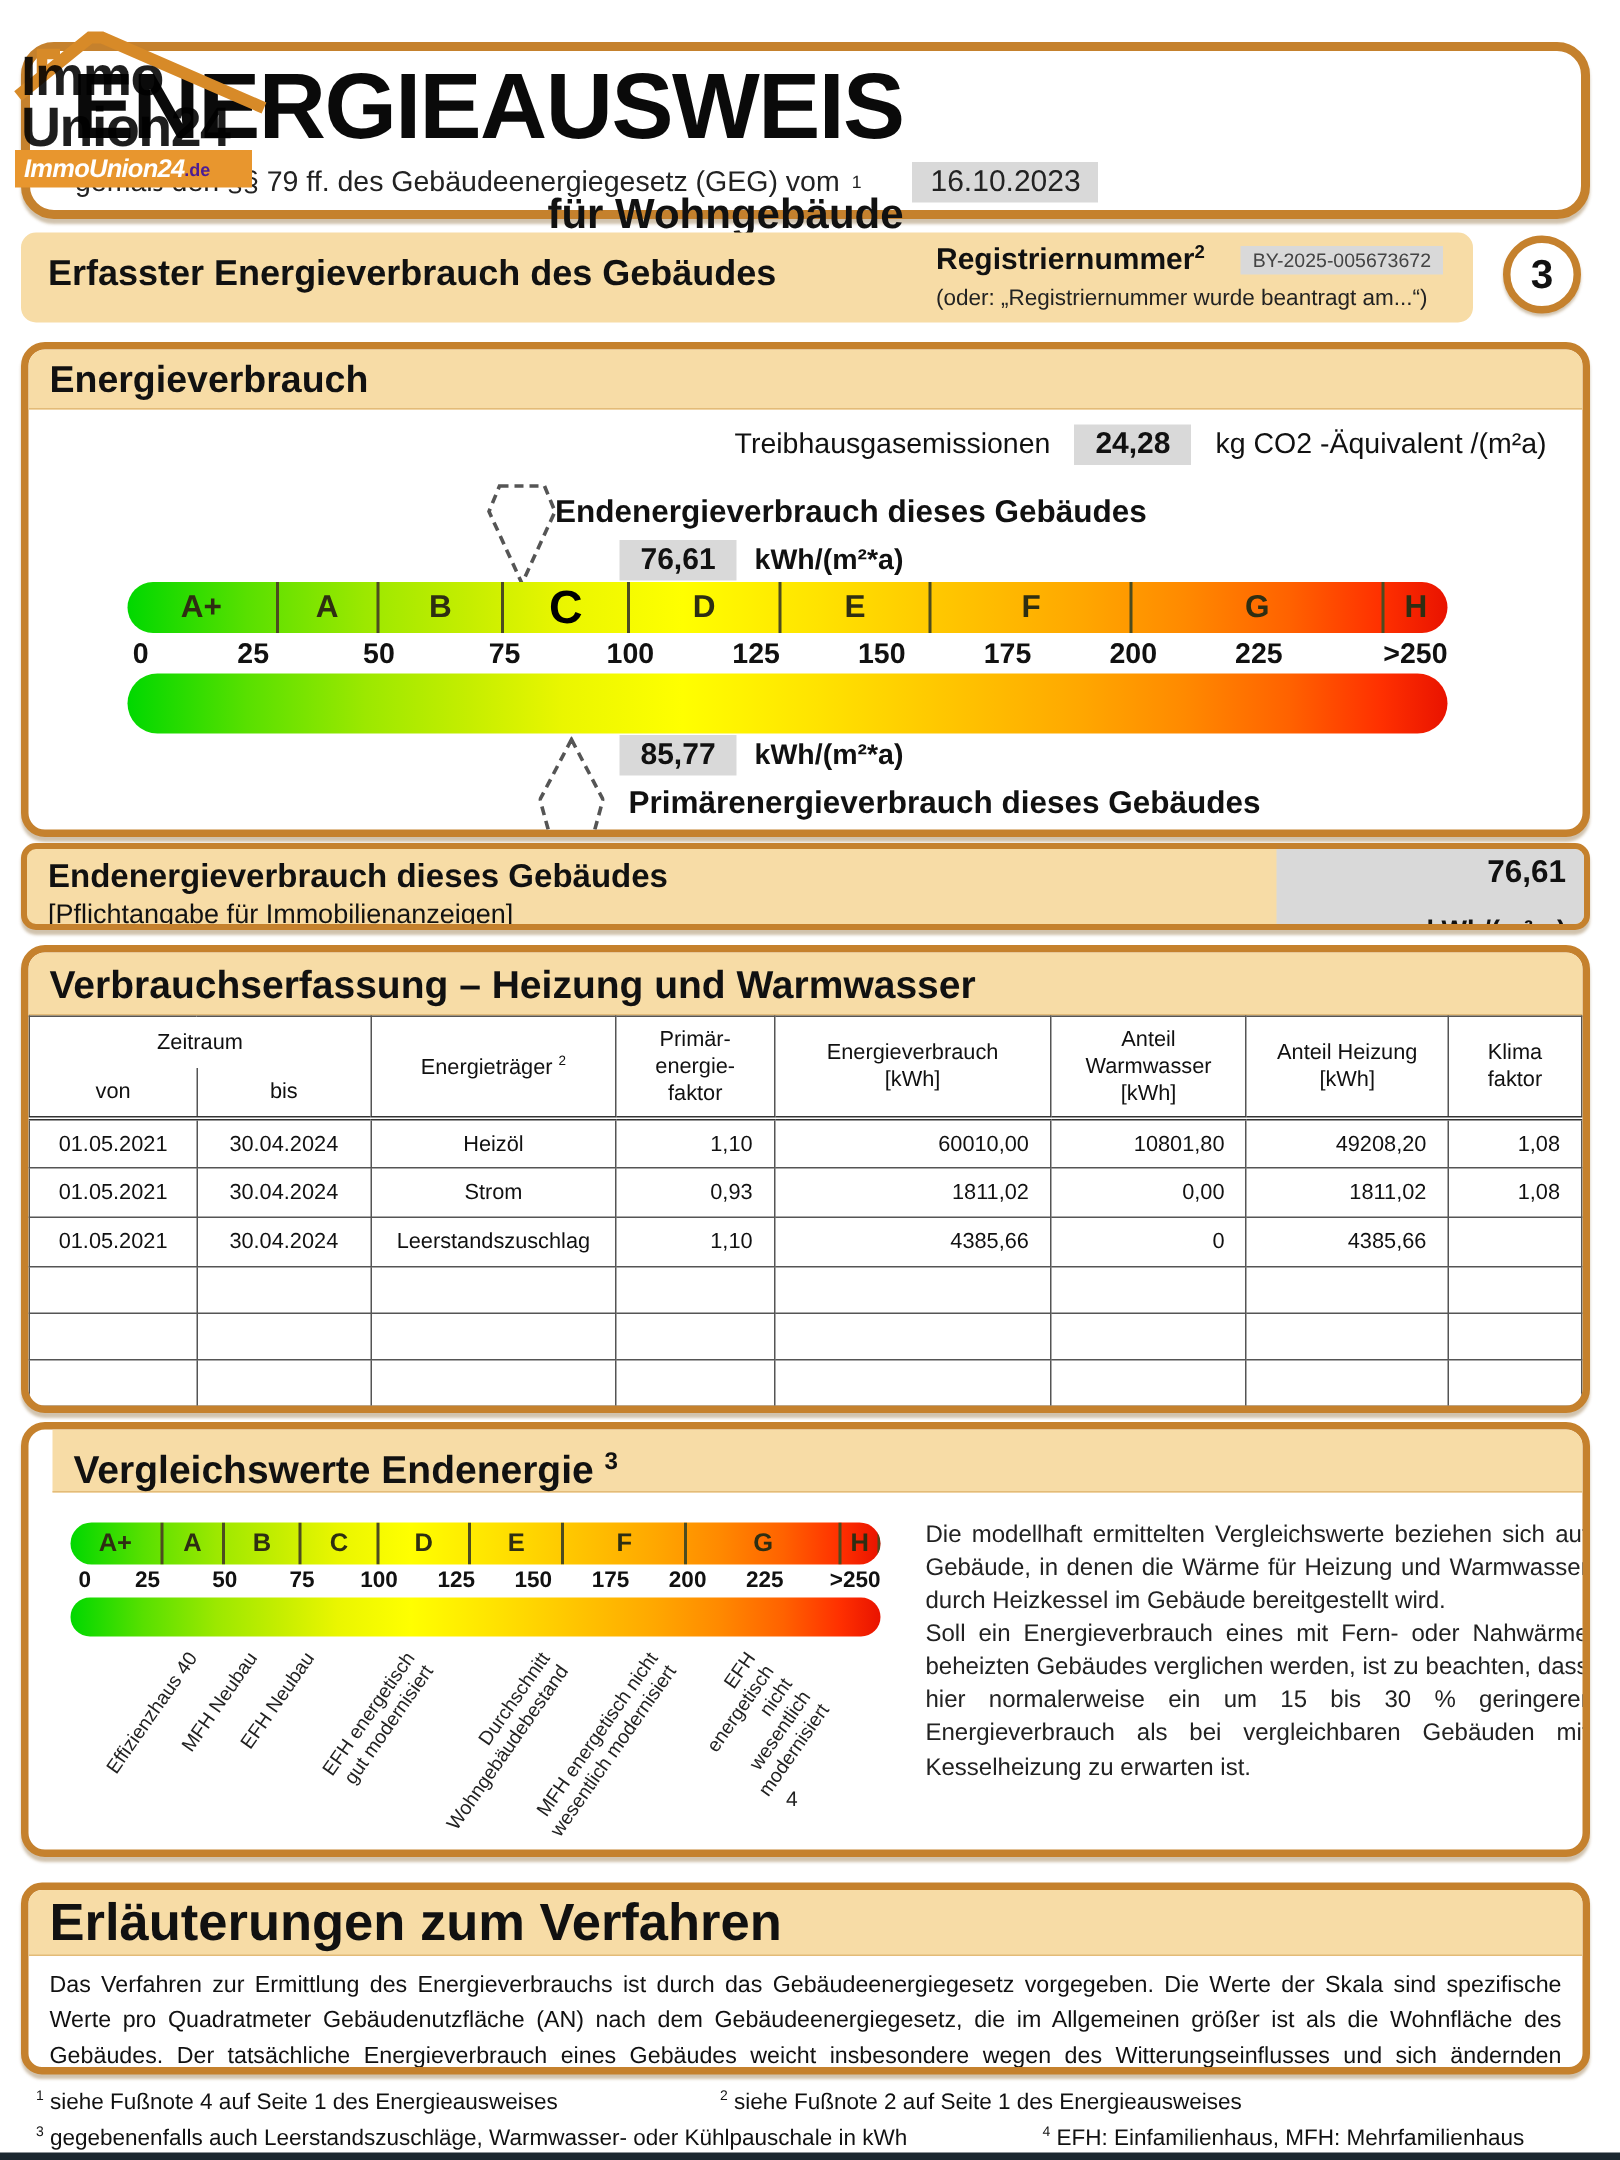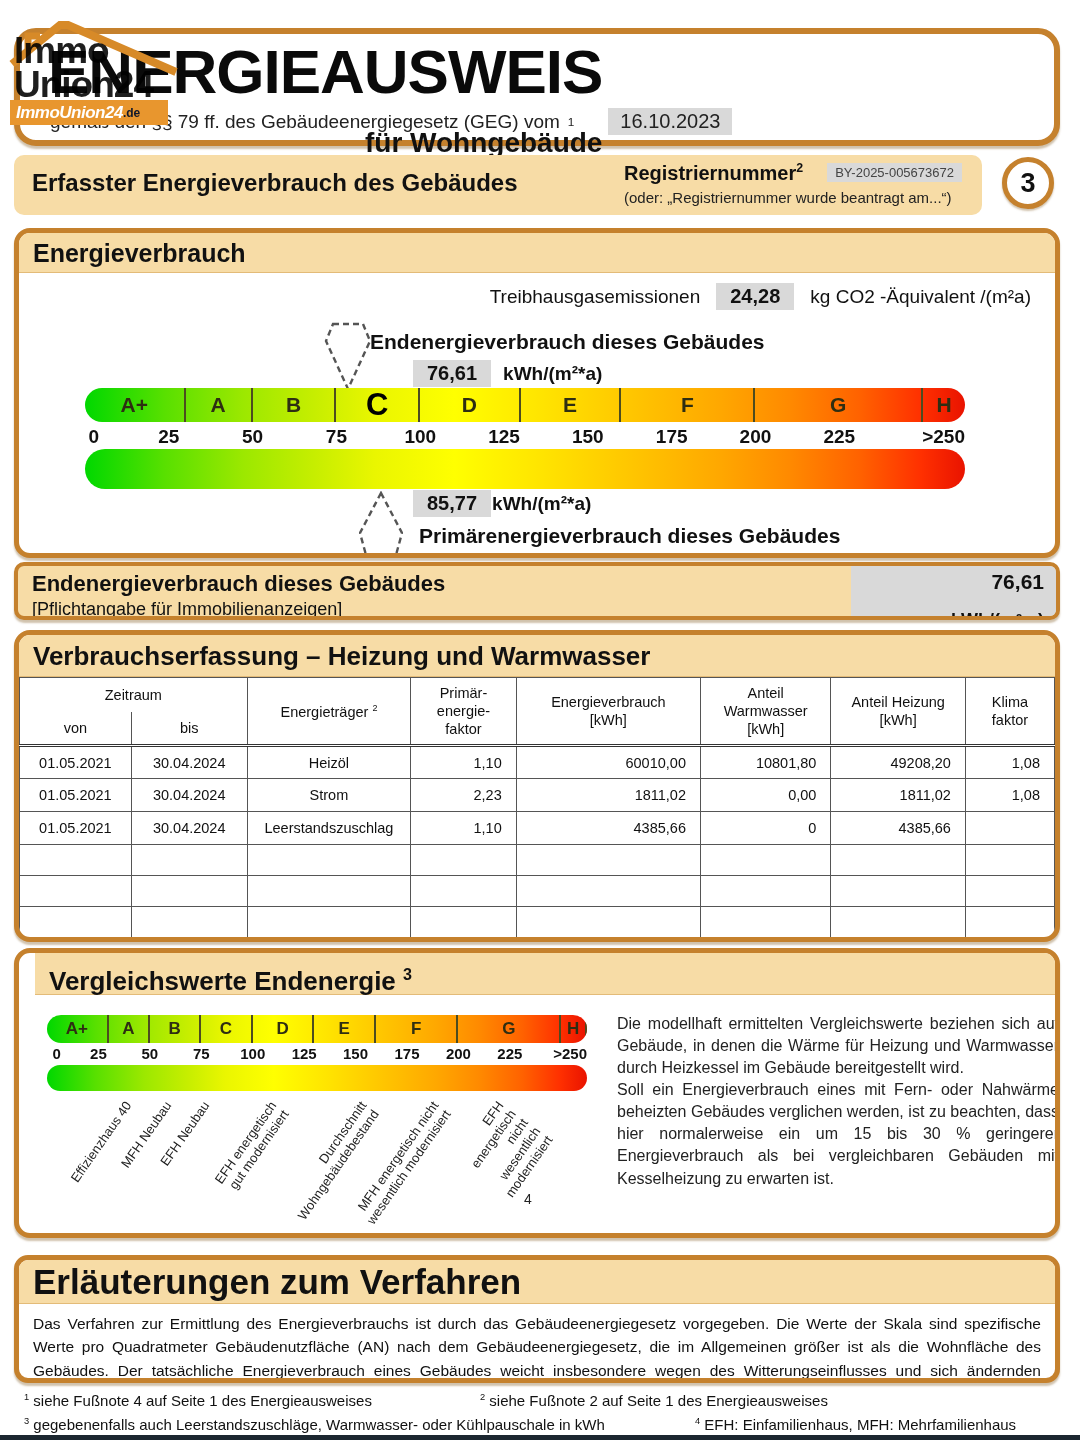--- a/index.html
+++ b/index.html
@@ -11,21 +11,21 @@
   .tanband { background:#f7dca6; border-bottom:1px solid #e3bb78; }
 
   sup { font-size:62%; vertical-align:super; }
 
   
   .logo { position:absolute; left:8px; top:12px; width:240px; height:120px; z-index:10; pointer-events:none; }
   .logo-line { font-size:37px; font-weight:700; color:#000; opacity:.88; line-height:.92; letter-spacing:-1px; }
   .logo-banner { position:absolute; left:2px; top:88px; width:158px; height:25px; background:#e8962e;
                  display:flex; align-items:center; padding-left:6px; }
   .logo-banner .bmain { color:#fff; font-weight:700; font-size:17px; font-style:italic; letter-spacing:-.5px; }
-  .logo-banner .bsuffix { color:#0f172a; font-weight:700; font-size:12px; }
+  .logo-banner .bsuffix { color:#4c1d95; font-weight:700; font-size:12px; }
   .roof { position:absolute; left:0; top:0; }
 
   
   .headerbox { left:14px; top:28px; width:1046px; height:118px; border-width:6px; border-radius:22px; overflow:visible; }
   .title-row { position:absolute; left:28px; top:2px; display:flex; align-items:flex-end; gap:20px; white-space:nowrap;flex-direction:column; }
   .big-title { font-size:62px; font-weight:800; letter-spacing:-1px; color:#0a0a0a; }
   .title-sub { font-size:28px; font-weight:700; padding-bottom:9px; }
   .law-row { position:absolute; left:30px; top:74px; display:flex; align-items:center; gap:8px; font-size:19px; color:#222; }
   .gray-box { background:#d9d9d9; padding:2px 12px; font-weight:400; }
   .law-row .gray-box { margin-left:26px; font-size:20px; }
@@ -45,21 +45,21 @@
   
   .consumption { left:14px; top:228px; width:1046px; height:330px; }
   .sec-band { height:40px; line-height:40px; padding-left:14px; font-size:25px; font-weight:700; }
   .ghg-row { position:absolute; top:50px; right:24px; display:flex; align-items:center; gap:16px; font-size:19px; }
   .valbox { background:#d9d9d9; font-weight:700; font-size:20px; padding:2px 14px; }
   .end-label { position:absolute; top:97px; left:351px; font-size:21px; font-weight:700; }
   .end-value { position:absolute; top:127px; left:394px; display:flex; align-items:center; gap:12px;
                font-size:19px; font-weight:700; }
   .kite { position:absolute; top:88px; left:305px; }
   .uparrow { position:absolute; top:258px; left:340px; }
-  .pri-value { position:absolute; top:257px; left:394px; display:flex; align-items:center; gap:1px;
+  .pri-value { position:absolute; top:257px; left:394px; display:flex; align-items:center; gap:12px;
                font-size:19px; font-weight:700; }
   .pri-label { position:absolute; top:291px; left:400px; font-size:21px; font-weight:700; }
 
   
   .scale { position:absolute; top:155px; left:66px; width:880px; }
   .grad { background:linear-gradient(90deg,#00d800 0%,#58e000 9%,#9ce800 18%,#c6ee00 26%,#eaf600 33%,
           #ffff00 42%,#ffe400 52%,#ffc600 62%,#ffa800 72%,#ff8a00 80%,#ff6200 88%,#ff3000 95%,#e91300 100%); }
   .class-band { display:flex; height:34px; border-radius:17px; overflow:hidden; }
   .seg { display:flex; align-items:center; justify-content:center; font-size:21px; font-weight:700;
          color:#2e2e12; border-right:2px solid #4c4c20; }
@@ -279,21 +279,21 @@
           <td class="r">1,10</td>
           <td class="r">60010,00</td>
           <td class="r">10801,80</td>
           <td class="r">49208,20</td>
           <td class="r">1,08</td>
         </tr>
         <tr>
           <td class="c">01.05.2021</td>
           <td class="c">30.04.2024</td>
           <td class="c">Strom</td>
-          <td class="r">2,23</td>
+          <td class="r">0,93</td>
           <td class="r">1811,02</td>
           <td class="r">0,00</td>
           <td class="r">1811,02</td>
           <td class="r">1,08</td>
         </tr>
         <tr>
           <td class="c">01.05.2021</td>
           <td class="c">30.04.2024</td>
           <td class="c">Leerstandszuschlag</td>
           <td class="r">1,10</td>

